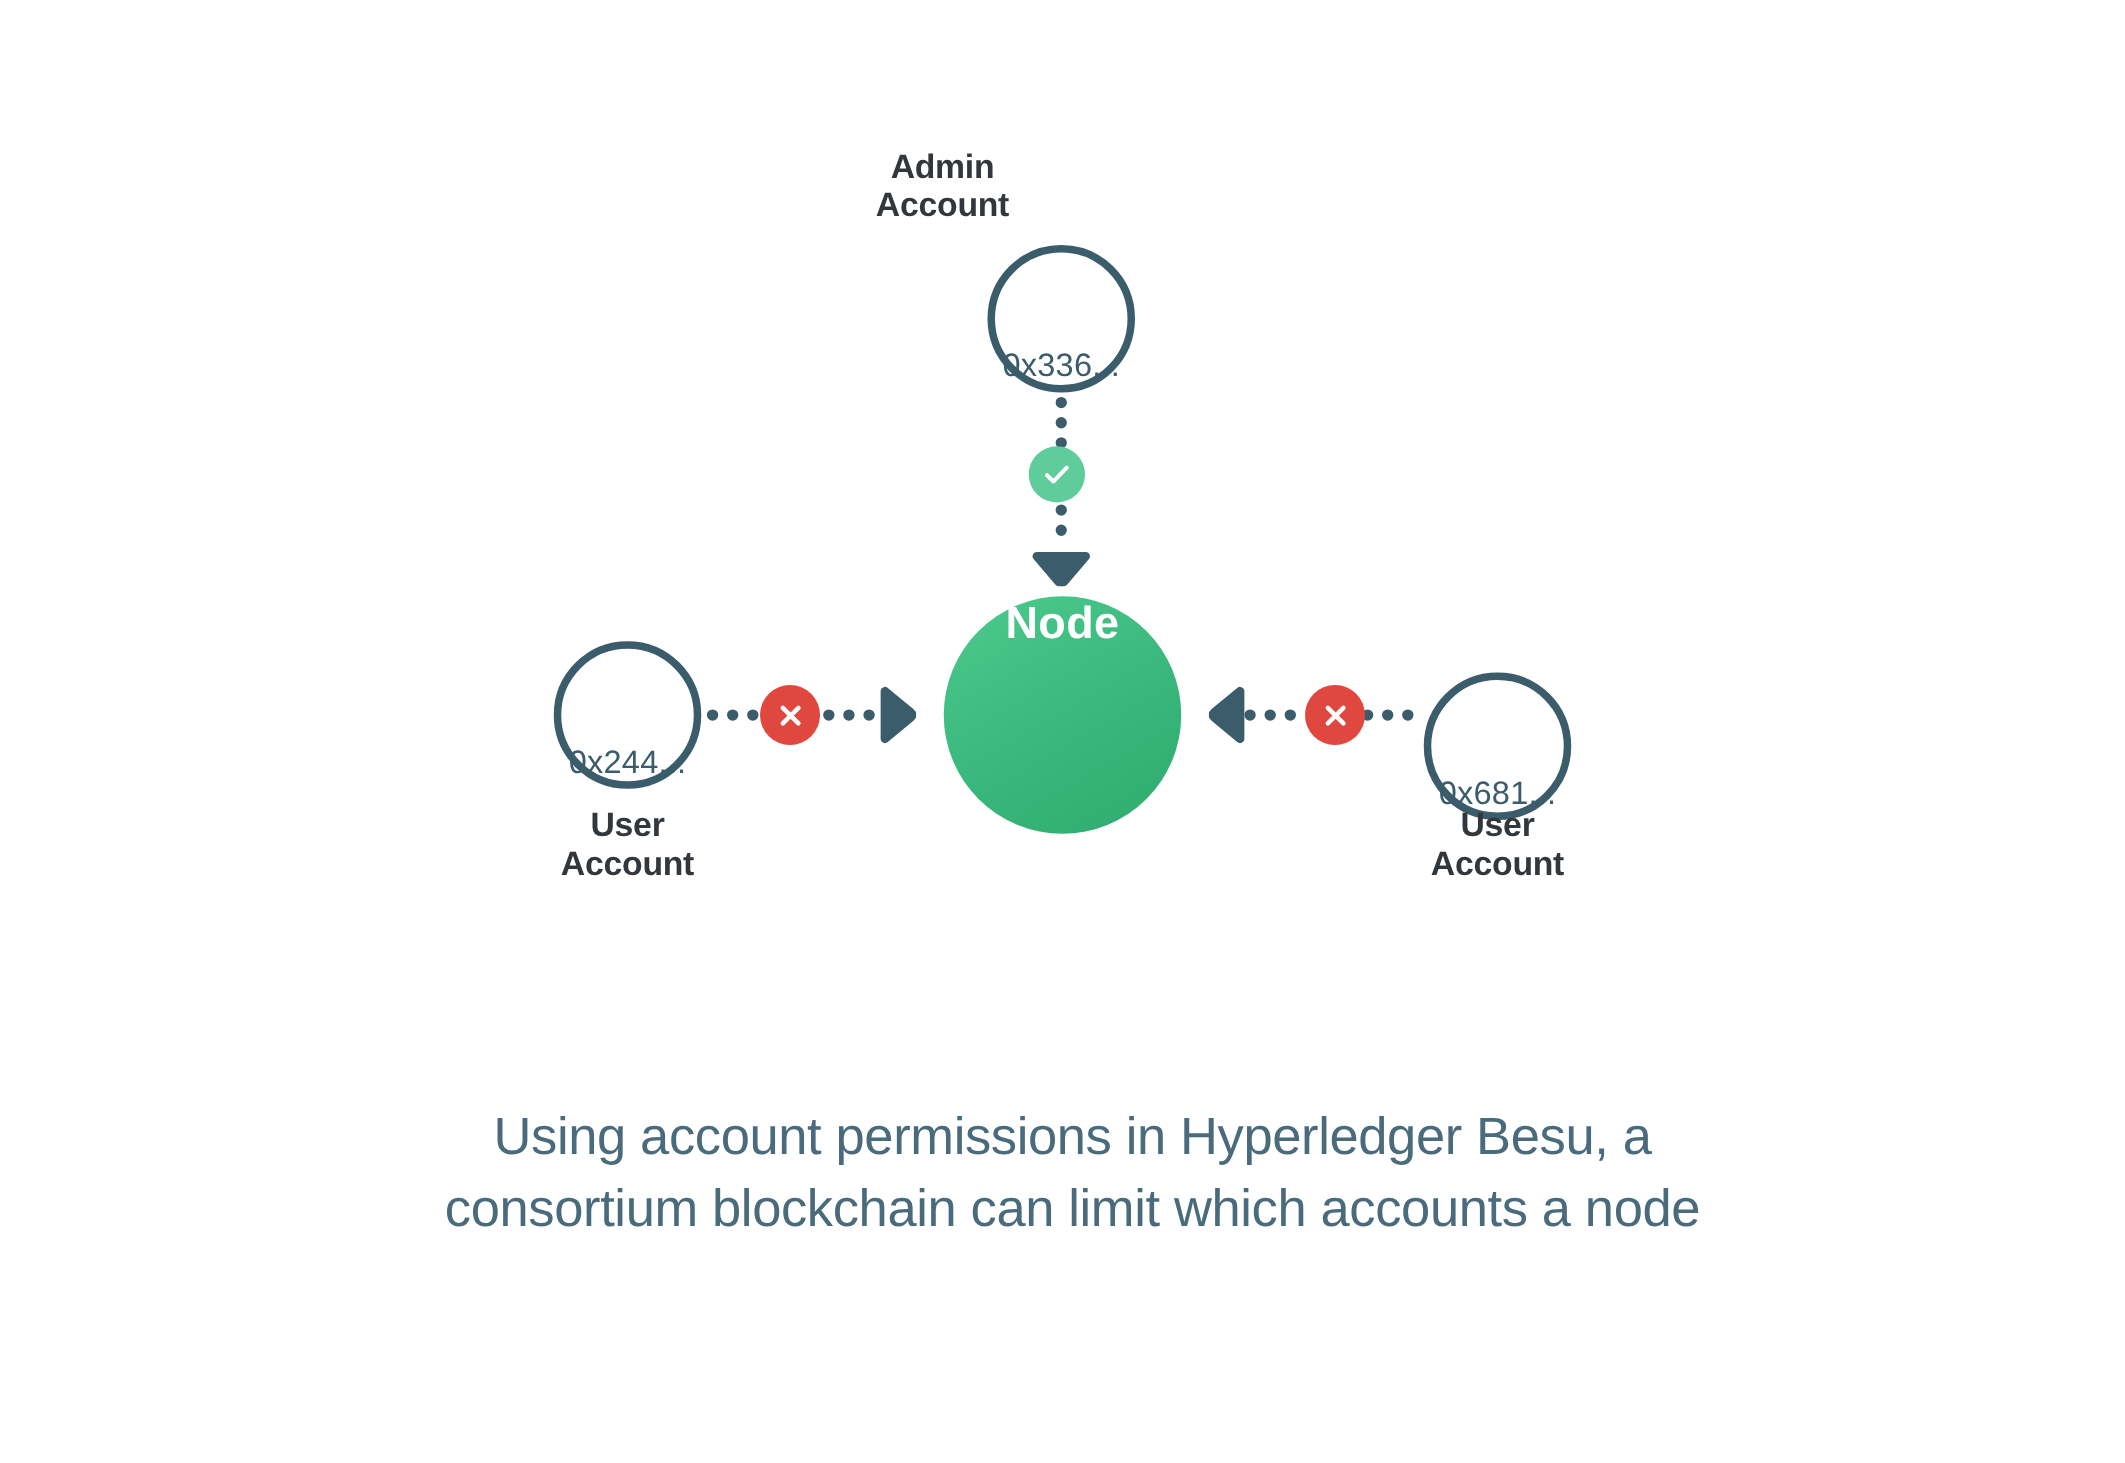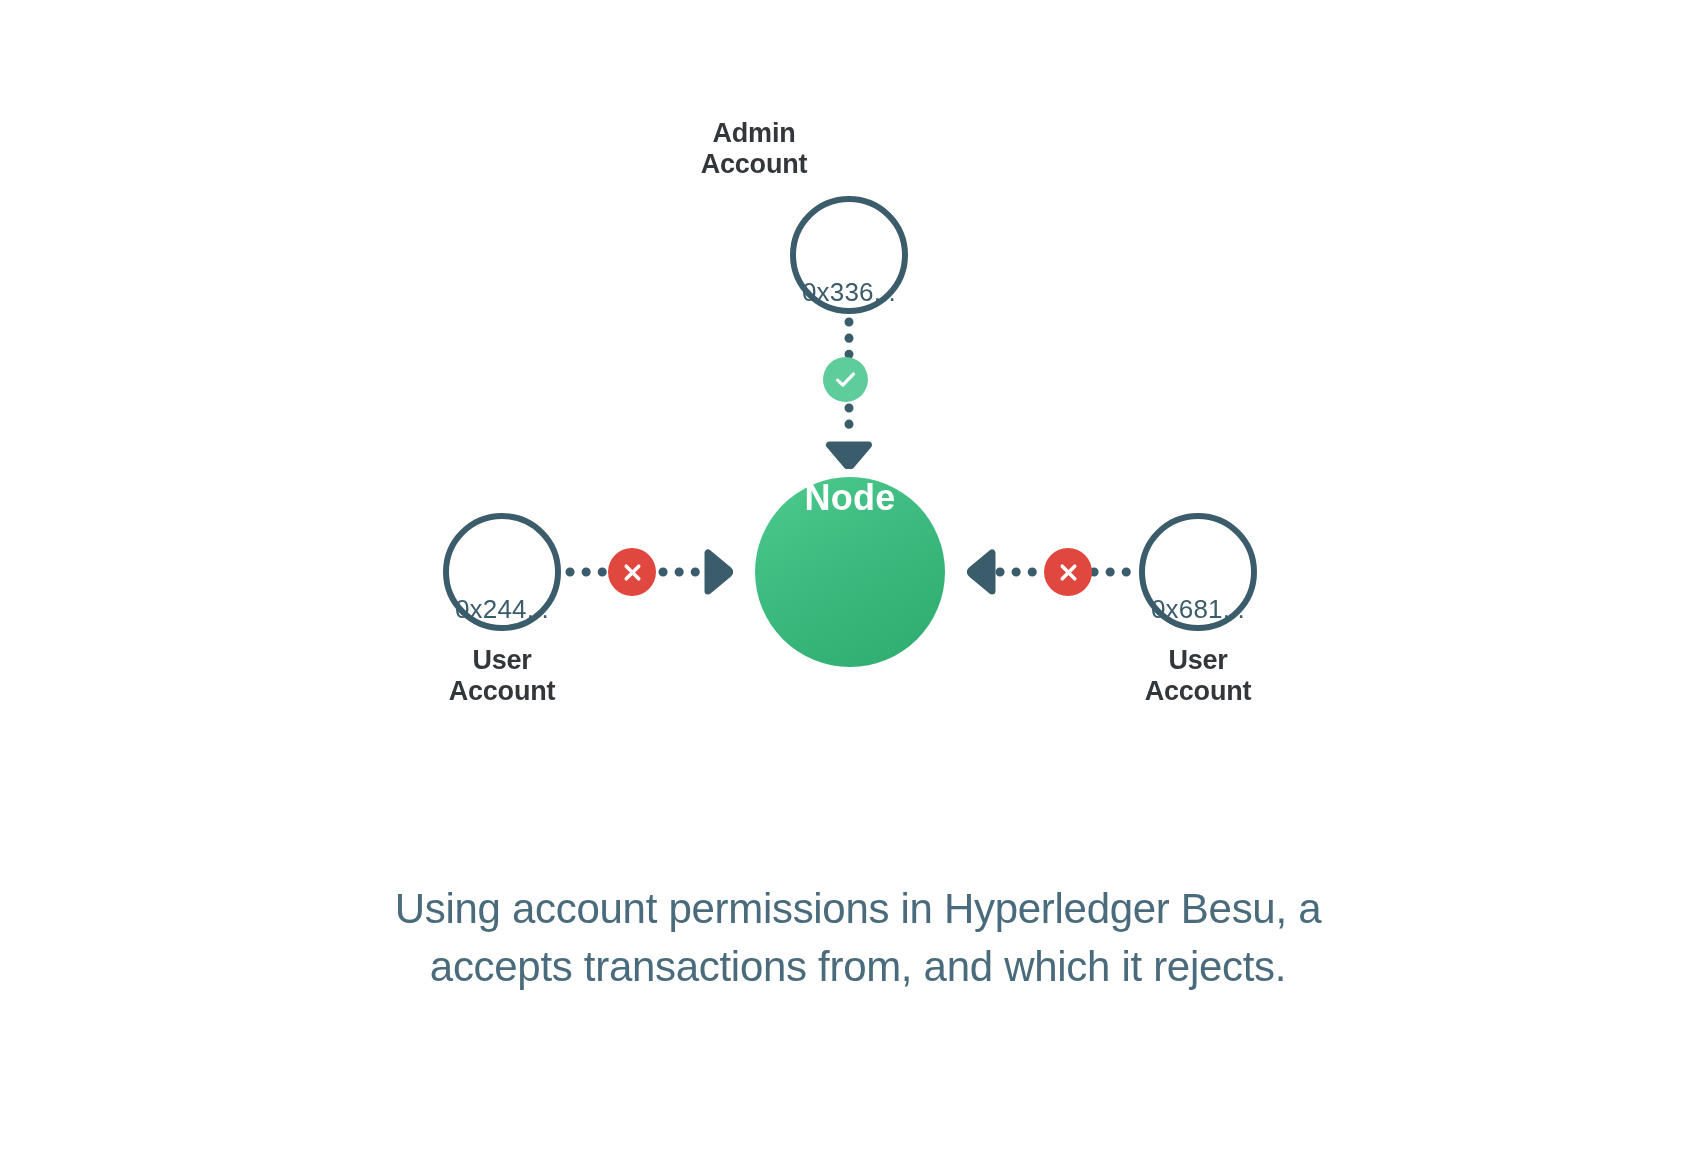--- a/index.html
+++ b/index.html
@@ -182,21 +182,21 @@
         <line x1="4" y1="6" x2="42" y2="6" stroke="#3b5c6b" stroke-width="9" stroke-linecap="round" stroke-dasharray="0.1 16"></line>
       </svg>
     </div>
 
     <div class="arrow" style="left:703px; top:548px;">
       <svg width="30" height="48" viewBox="0 0 30 48">
         <path d="M5 5 V43 L25.5 26 Q28 24 25.5 22 Z" fill="#3b5c6b" stroke="#3b5c6b" stroke-width="7" stroke-linejoin="round"></path>
       </svg>
     </div>
 
-    <div class="acct-circle" style="left:1139px; top:513px; width:118px; height:118px;">
+    <div class="acct-circle" style="left:1139px; top:538px; width:118px; height:118px;">
       <span class="acct-addr">0x681...</span>
     </div>
 
     <div class="node-label" style="left:1048px; top:645px; width:300px;">User
 Account</div>
 
     <div class="dots" style="left:1090px; top:566px;">
       <svg width="46" height="12" viewBox="0 0 46 12">
         <line x1="4" y1="6" x2="42" y2="6" stroke="#3b5c6b" stroke-width="9" stroke-linecap="round" stroke-dasharray="0.1 16"></line>
       </svg>
@@ -217,16 +217,16 @@
     <div class="arrow" style="left:967px; top:548px;">
       <svg width="30" height="48" viewBox="0 0 30 48">
         <path d="M25 5 V43 L4.5 26 Q2 24 4.5 22 Z" fill="#3b5c6b" stroke="#3b5c6b" stroke-width="7" stroke-linejoin="round"></path>
       </svg>
     </div>
 
   </div>
 
   <div id="caption">
     <span class="cap-line">Using account permissions in Hyperledger Besu, a</span>
-    <span class="cap-line">accepts transactions from, and which it rejects.</span>
+    <span class="cap-line">consortium blockchain can limit which accounts a node</span>
   </div>
 
 </div>
 
 </body></html>

